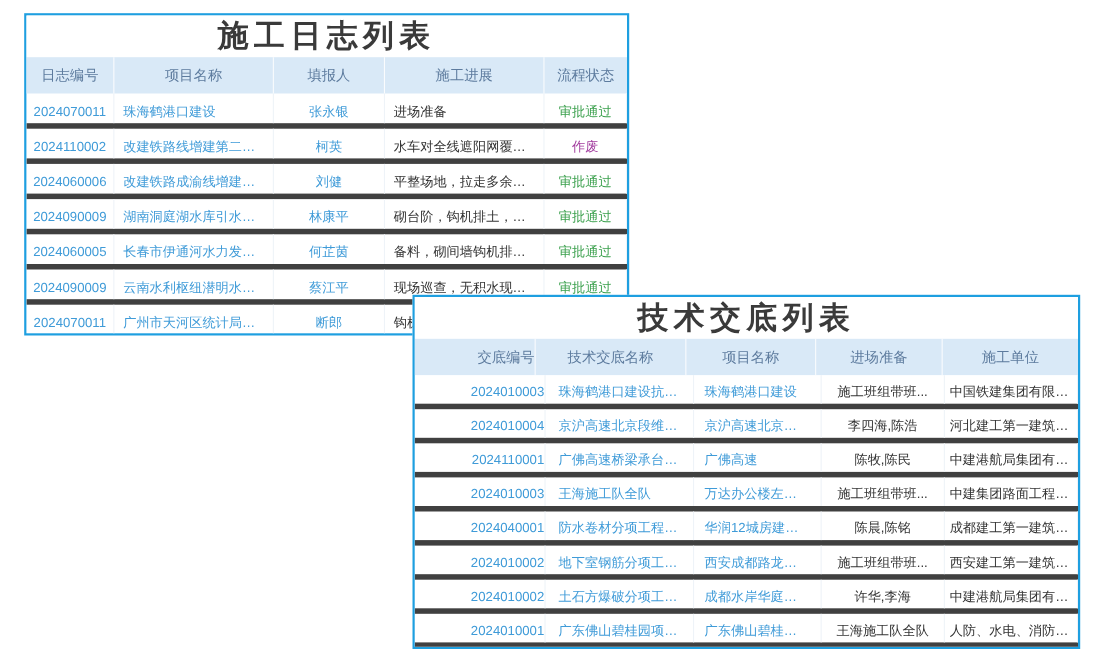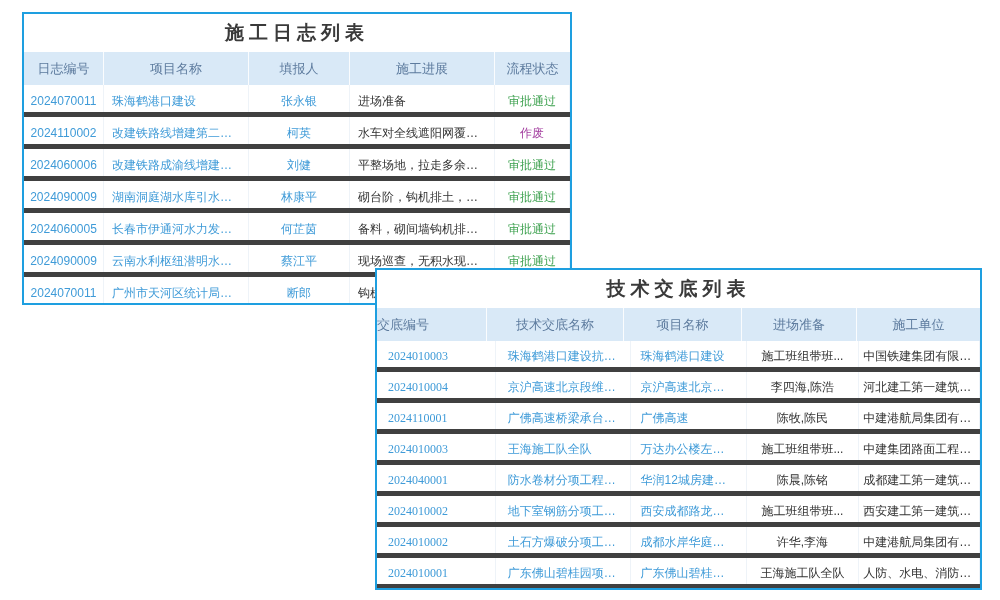--- a/index.html
+++ b/index.html
@@ -1,21 +1,21 @@
 <!DOCTYPE html>
 <html><head>
 <meta charset="utf-8">
 <style>
   * { margin:0; padding:0; box-sizing:border-box; }
   html,body { width:1000px; height:600px; background:#ffffff; overflow:hidden;
               font-family:"Liberation Sans","DejaVu Sans",sans-serif; }
   .panel { position:absolute; background:#ffffff; border:2px solid #1e9fe0; overflow:hidden; }
   #log-table { left:22px; top:12px; width:550px; height:293px; }
   #disclosure-table { left:375px; top:268px; width:607px; height:322px; }
-  .tbl-title { height:38px; line-height:38px; text-align:center; font-size:19px;
+  .tbl-title { height:38px; line-height:38px; text-align:center; font-size:28px;
                font-weight:bold; color:#3a3a3a; letter-spacing:5px; background:#ffffff; }
   .thead { display:flex; height:33px; background:#d9e9f7; }
   .thead .cell { color:#5d7b9e; font-size:13px; text-align:center;
                  border-right:1px solid rgba(255,255,255,0.85); line-height:33px; }
   .thead .cell:last-child { border-right:none; }
   .trow { display:flex; border-bottom:5px solid #404040; }
   #log-table .trow { height:32px; }
   #disclosure-table .trow { height:31px;padding-left:11px; }
   .cell { overflow:hidden; white-space:nowrap; text-overflow:ellipsis;
           font-size:12px; color:#333333; }
@@ -23,21 +23,21 @@
   #disclosure-table .trow .cell { line-height:31px; border-right:1px solid #eef3f8; }
   .trow .cell:last-child { border-right:none; }
   .link { color:#3f9bd8; cursor:pointer; }
   
   #log-table .c0 { width:80px; text-align:center; }
   #log-table .c1 { width:145px; text-align:left; padding:0 8px; }
   #log-table .c2 { width:101px; text-align:center; }
   #log-table .c3 { width:145px; text-align:left; padding:0 8px; }
   #log-table .c4 { width:75px; text-align:center; }
   
-  #disclosure-table .c0 { width:110px; text-align:left;font-family:Liberation Serif, serif; }
+  #disclosure-table .c0 { width:110px; text-align:right; }
   #disclosure-table .c1 { width:137px; text-align:left; padding:0 12px; }
   #disclosure-table .c2 { width:118px; text-align:left; padding:0 10px; }
   #disclosure-table .c3 { width:115px; text-align:center; }
   #disclosure-table .c4 { width:123px; text-align:center; padding:0 4px; }
   #log-table .thead .c1, #log-table .thead .c3,
   #disclosure-table .thead .c1, #disclosure-table .thead .c2 { text-align:center; }
 </style>
 </head>
 <body>
 

